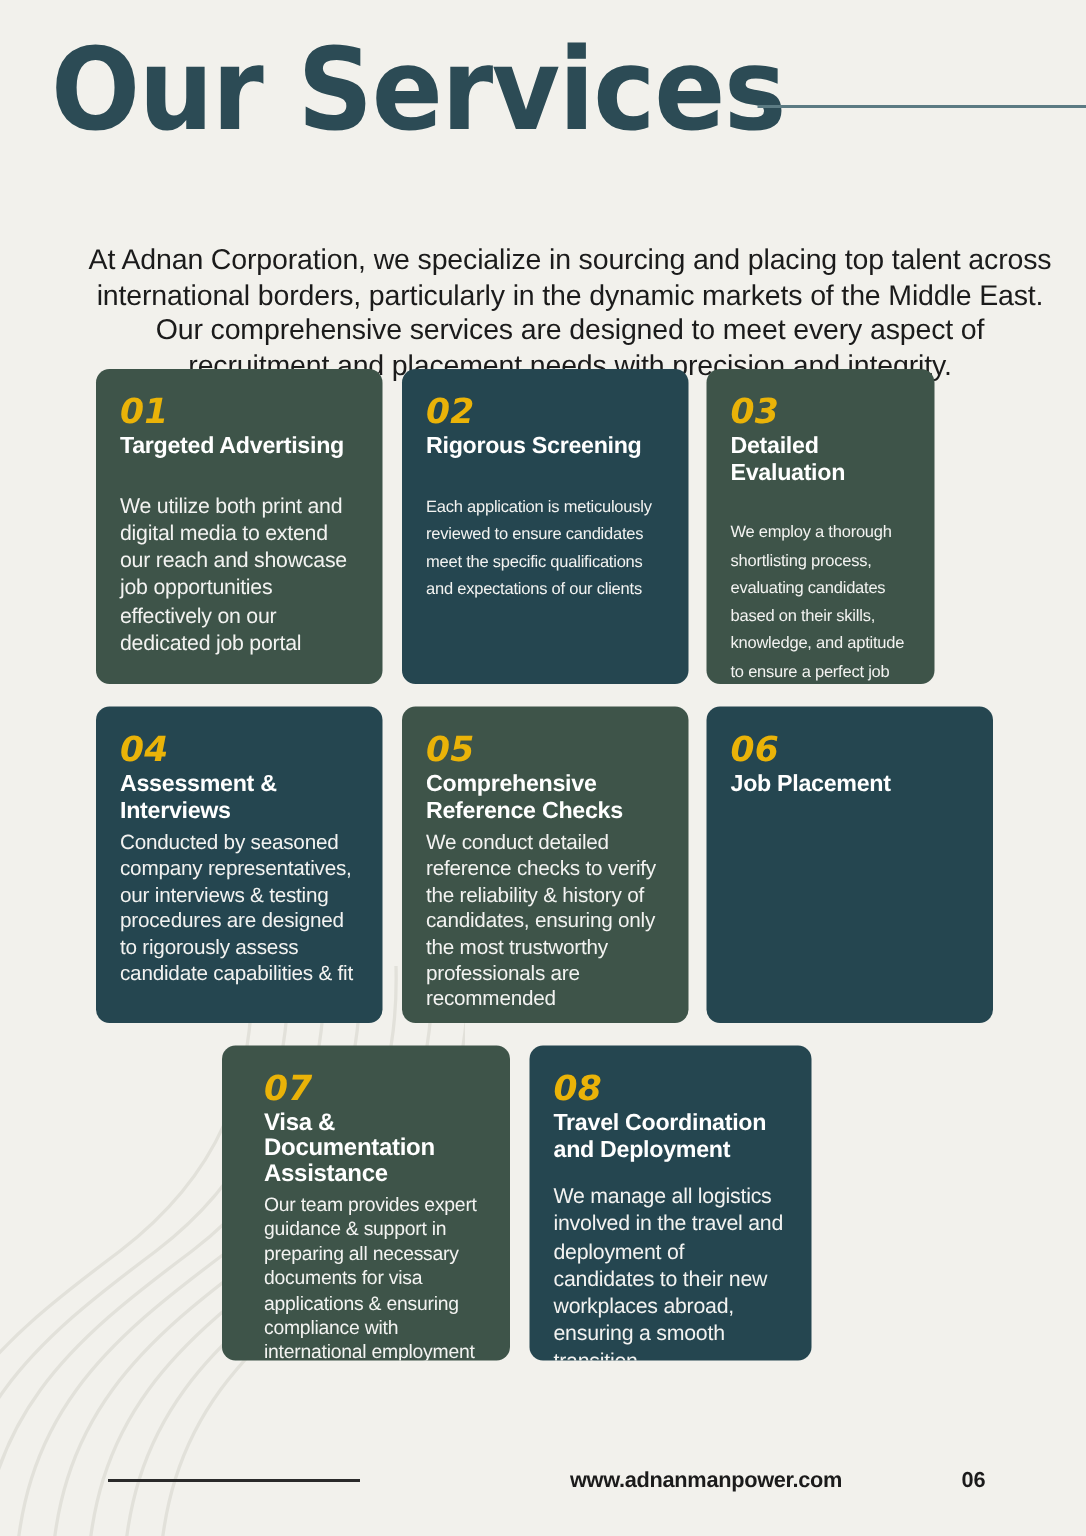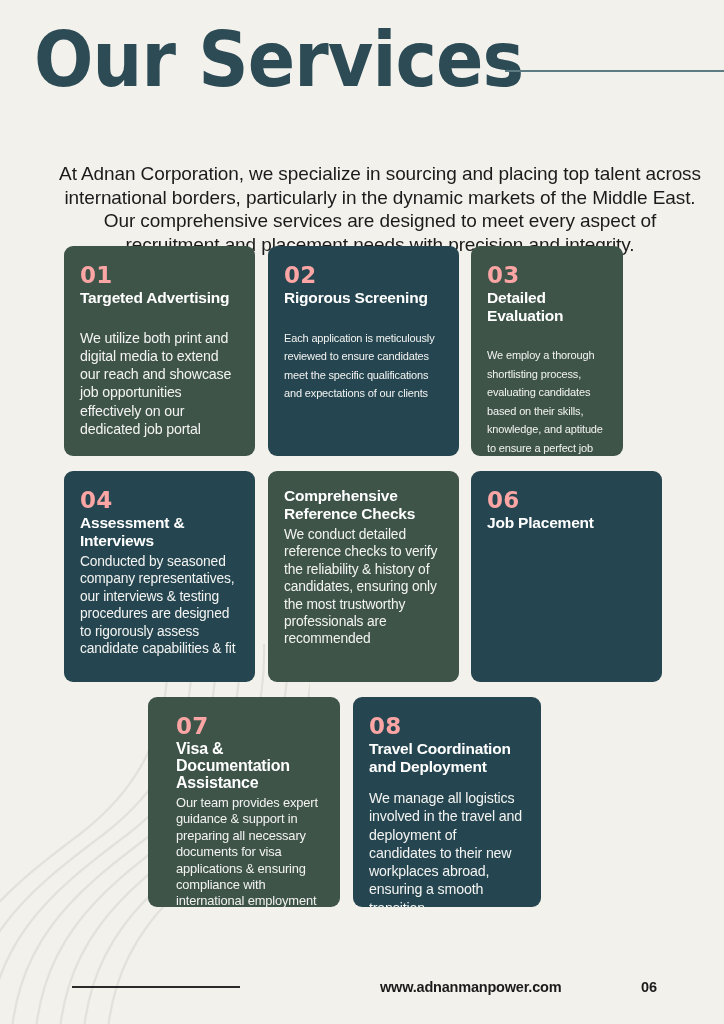--- a/index.html
+++ b/index.html
@@ -92,22 +92,23 @@
 
   .card.green { background: #3e5449; }
   .card.teal  { background: #254650; }
 
   .card-number {
     font-family: "DejaVu Sans", sans-serif;
     font-weight: 700;
     font-size: 23px;
     line-height: 26px;
     letter-spacing: 0.2px;
-    color: #fca5a5;
+    color: #eab308;
     margin-bottom: 1px;
+    font-style: italic;
   }
 
   .card-heading {
     font-weight: 700;
     font-size: 15.5px;
     line-height: 17.5px;
     letter-spacing: -0.2px;
     color: #ffffff;
     margin-bottom: 22px;
   }
@@ -219,20 +220,21 @@
       <div class="card-body">We employ a thorough shortlisting process, evaluating candidates based on their skills, knowledge, and aptitude to ensure a perfect job match</div>
     </div>
 
     <div class="card teal" id="card-04">
       <div class="card-number">04</div>
       <div class="card-heading">Assessment &amp; Interviews</div>
       <div class="card-body">Conducted by seasoned company representatives, our interviews &amp; testing procedures are designed to rigorously assess candidate capabilities &amp; fit</div>
     </div>
 
     <div class="card green" id="card-05">
+      <div class="card-number">05</div>
       <div class="card-heading">Comprehensive Reference Checks</div>
       <div class="card-body">We conduct detailed reference checks to verify the reliability &amp; history of candidates, ensuring only the most trustworthy professionals are recommended</div>
     </div>
 
     <div class="card teal" id="card-06">
       <div class="card-number">06</div>
       <div class="card-heading">Job Placement</div>
     </div>
 
     <div class="card green" id="card-07">

